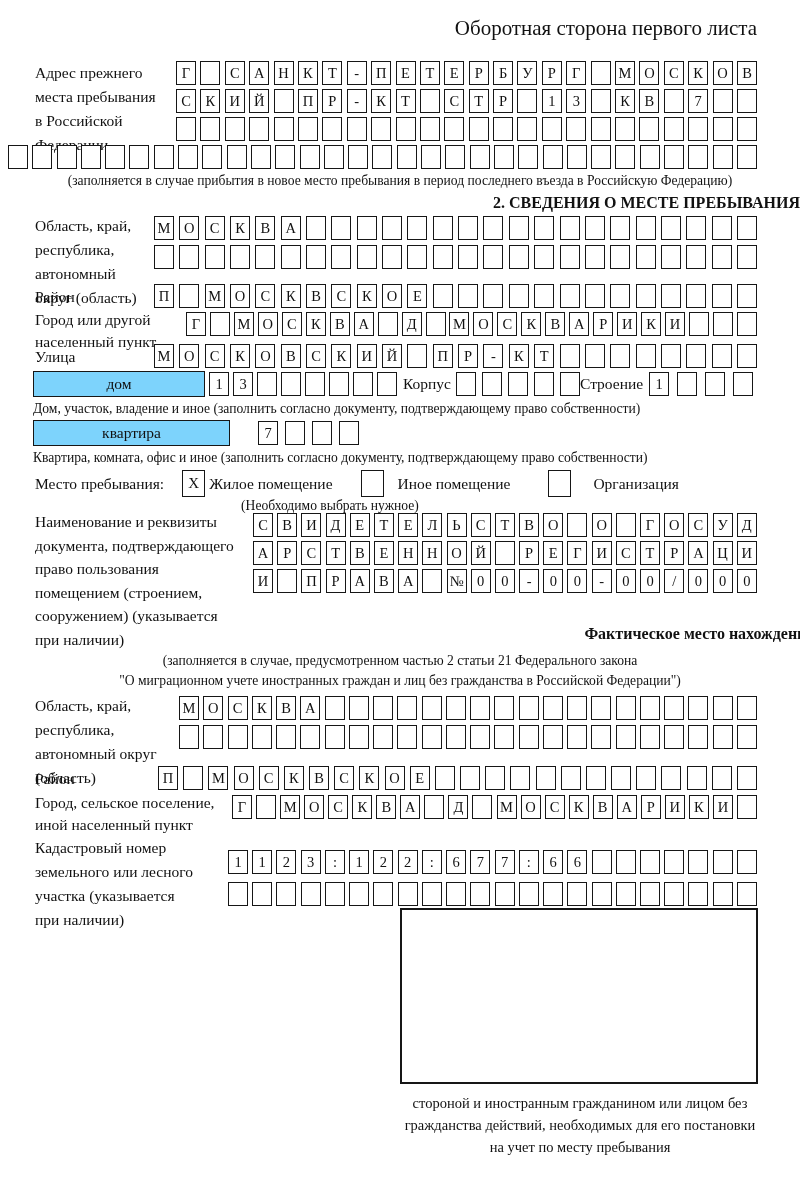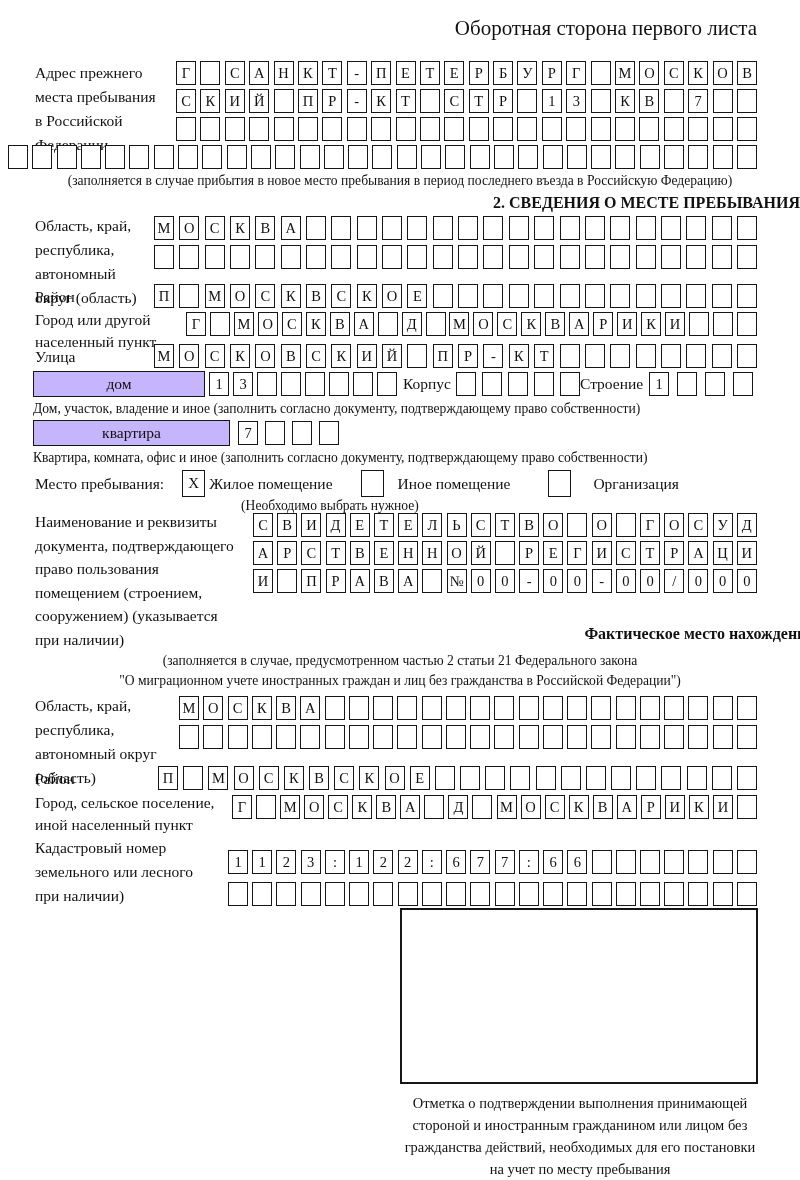--- a/index.html
+++ b/index.html
@@ -15,21 +15,21 @@
   .sect-title{font-size:16px;font-weight:bold;text-align:right;width:100%;}
   .cellrow{display:flex;justify-content:space-between;align-items:center;}
   .cellrow-inline{display:inline-flex;gap:4px;align-items:center;}
   .cell{
     box-sizing:border-box;display:flex;align-items:center;justify-content:center;
     width:20px;height:24px;border:1.8px solid #161616;background:#fff;
     font-size:14.5px;font-family:"Liberation Serif","DejaVu Serif",serif;
   }
   .widebox{
     box-sizing:border-box;border:1.8px solid #161616;height:26px;
-    display:flex;align-items:center;justify-content:center;font-size:15.5px;background:#c4b5fd;
+    display:flex;align-items:center;justify-content:center;font-size:15.5px;background:#7dd3fc;
   }
   .checkcell{
     box-sizing:border-box;width:23px;height:27px;border:1.8px solid #161616;
     display:flex;align-items:center;justify-content:center;font-size:15px;background:#fff;
   }
   .inline-lbl{font-size:15.5px;}
   .markbox{box-sizing:border-box;border:2px solid #161616;background:#fff;}
   .center-cap{text-align:center;}
 </style>
 </head>
@@ -329,21 +329,21 @@
     <div class="inline-lbl" style="margin-left:0;">Строение</div>
     <div class="cellrow-inline" style="margin-left:6px;gap:8px;">
         <span class="cell">1</span>
         <span class="cell"></span>
         <span class="cell"></span>
         <span class="cell"></span>
       </div>
   </div>
   <div class="abs cap" style="top:401px;left:33px;">Дом, участок, владение и иное (заполнить согласно документу, подтверждающему право собственности)</div>
 
-  <div class="abs" style="top:420px;left:33px;display:flex;align-items:center;">
+  <div class="abs" style="top:420px;left:33px;display:flex;align-items:center;gap:20px;">
     <div class="widebox" style="width:197px;">квартира</div>
     <div class="cellrow-inline" style="margin-left:8px;gap:7px;">
         <span class="cell">7</span>
         <span class="cell"></span>
         <span class="cell"></span>
         <span class="cell"></span>
       </div>
   </div>
   <div class="abs cap" style="top:450px;left:33px;">Квартира, комната, офис и иное (заполнить согласно документу, подтверждающему право собственности)</div>
 
@@ -552,20 +552,21 @@
       <span class="cell">Р</span>
       <span class="cell">И</span>
       <span class="cell">К</span>
       <span class="cell">И</span>
       <span class="cell"></span>
     </div>
 
   <div class="abs lbl" style="top:836px;left:35px;">
     <div>Кадастровый номер</div>
     <div>земельного или лесного</div>
+    <div>участка (указывается</div>
     <div>при наличии)</div>
   </div>
   <div class="abs cellrow" style="top:850px;left:228px;width:529px;">
       <span class="cell">1</span>
       <span class="cell">1</span>
       <span class="cell">2</span>
       <span class="cell">3</span>
       <span class="cell">:</span>
       <span class="cell">1</span>
       <span class="cell">2</span>
@@ -605,19 +606,18 @@
       <span class="cell"></span>
       <span class="cell"></span>
       <span class="cell"></span>
       <span class="cell"></span>
       <span class="cell"></span>
       <span class="cell"></span>
     </div>
 
   <div class="abs markbox" style="top:908px;left:400px;width:358px;height:176px;"></div>
   <div class="abs lbl2 center-cap" style="top:1092px;left:392px;width:376px;font-size:14.5px;">
-    <div>Отметка о подтверждении выполнения принимающей</div>
     <div>стороной и иностранным гражданином или лицом без</div>
     <div>гражданства действий, необходимых для его постановки</div>
     <div>на учет по месту пребывания</div>
   </div>
 
 </div>
 
 </body></html>

